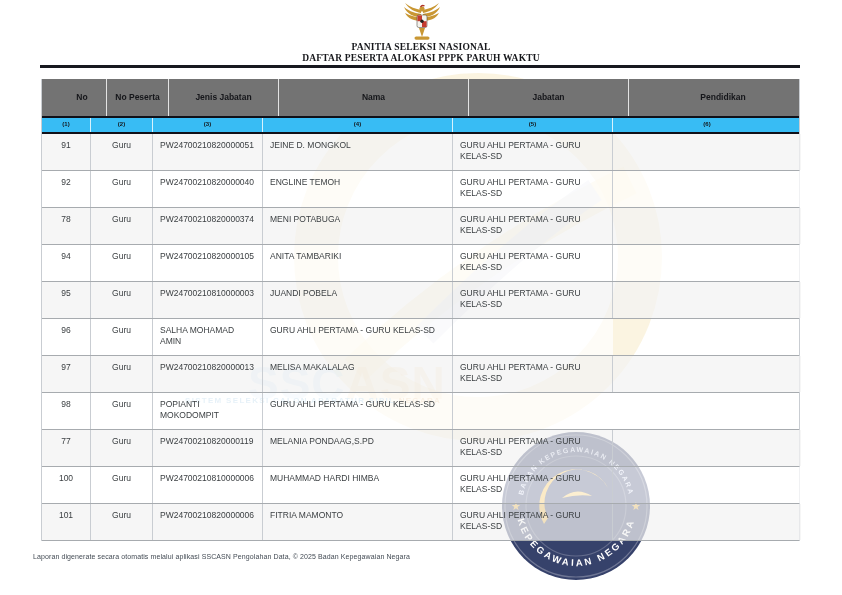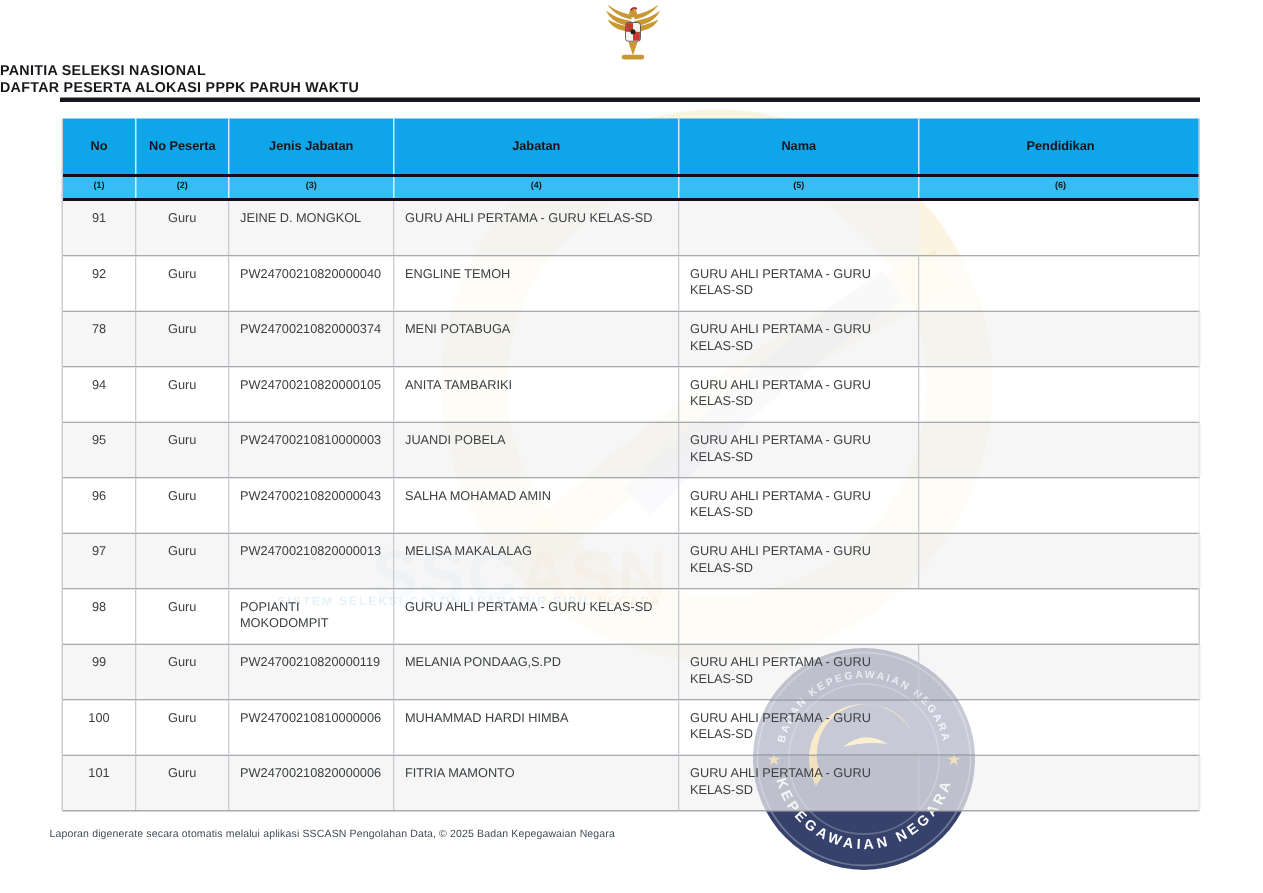--- a/index.html
+++ b/index.html
@@ -14,31 +14,31 @@
                  letter-spacing:1px; opacity:.38; white-space:nowrap; }
   #wm-wordmark .b1 { color:#b9ddf1; } #wm-wordmark .b2 { color:#f2d7a8; }
   #wm-tagline { left:185px; top:396px; font-size:8px; font-weight:bold; letter-spacing:1.3px;
                 white-space:nowrap; opacity:.95; }
   #wm-tagline .t1 { color:#a3cbe4; } #wm-tagline .t2 { color:#e9c globalization79a; }
   #wm-tagline .t2 { color:#e9c79a; }
   #wm-stamp { left:496px; top:426px; opacity:.92; }
 
   
   #emblem { position:absolute; left:403px; top:3px; z-index:2; }
-  .title { position:absolute; width:100%; font-weight:bold;
-           font-size:9.5px; letter-spacing:.2px; color:#17181c; z-index:2; }
+  .title { position:absolute; width:100%; text-align:center; font-weight:bold;
+           font-size:9.5px; letter-spacing:.2px; color:#17181c; z-index:2;font-family:Liberation Serif, serif; }
   #title1 { top:42px; } #title2 { top:53px; }
   #title-rule { position:absolute; left:40px; top:65px; width:760px; height:2.5px;
                 background:#17181f; z-index:2; }
 
   
   #table { position:absolute; left:41px; top:79px; width:759px; z-index:1;
            border-left:1px solid #c9cdd2; border-right:1px solid #c9cdd2; }
   .grid { display:grid; grid-template-columns:49px 62px 110px 190px 160px 188px; }
-  .hrow1 { background:#0ea5e9; height:37px; }
+  .hrow1 { background:#737373; height:37px;padding-left:16px; }
   .hrow2 { background:#38bcf4; height:18px; border-top:2px solid #101018; border-bottom:2px solid #101018; }
   .hcell { display:flex; align-items:center; justify-content:center; font-weight:bold;
            color:#15161a; font-size:8.5px; text-align:center; line-height:1.25;
            border-right:1px solid rgba(255,255,255,.8); padding:0 4px; }
   .hcell:last-child { border-right:none; }
   .hrow2 .hcell { font-size:6px; }
   .trow { height:37px; border-bottom:1px solid #a7abaf; }
   .trow.odd  .tcell { background:rgba(242,242,243,.72); }
   .trow.even .tcell { background:rgba(255,255,255,.72); }
   .tcell { font-size:8.5px; color:#3c4043; padding:6px 7px 0 7px; line-height:1.35;
@@ -110,36 +110,37 @@
 
   <div id="title1" class="title">PANITIA SELEKSI NASIONAL</div>
   <div id="title2" class="title">DAFTAR PESERTA ALOKASI PPPK PARUH WAKTU</div>
   <div id="title-rule"></div>
 
   <div id="table">
     <div class="grid hrow1">
       <div class="hcell">No</div>
       <div class="hcell">No Peserta</div>
       <div class="hcell">Jenis Jabatan</div>
+      <div class="hcell">Nama</div>
       <div class="hcell">Jabatan</div>
-      <div class="hcell">Nama</div>
       <div class="hcell">Pendidikan</div>
     </div>
     <div class="grid hrow2">
       <div class="hcell">(1)</div>
       <div class="hcell">(2)</div>
       <div class="hcell">(3)</div>
       <div class="hcell">(4)</div>
       <div class="hcell">(5)</div>
       <div class="hcell">(6)</div>
     </div>
     <div id="tbody">
         <div class="grid trow odd">
           <div class="tcell center">91</div>
           <div class="tcell center">Guru</div>
+          <div class="tcell">PW24700210820000051</div>
           <div class="tcell">JEINE D. MONGKOL</div>
           <div class="tcell">GURU AHLI PERTAMA - GURU KELAS-SD</div>
           <div class="tcell"></div>
         </div>
         <div class="grid trow even">
           <div class="tcell center">92</div>
           <div class="tcell center">Guru</div>
           <div class="tcell">PW24700210820000040</div>
           <div class="tcell">ENGLINE TEMOH</div>
           <div class="tcell">GURU AHLI PERTAMA - GURU KELAS-SD</div>
@@ -165,42 +166,41 @@
           <div class="tcell center">95</div>
           <div class="tcell center">Guru</div>
           <div class="tcell">PW24700210810000003</div>
           <div class="tcell">JUANDI POBELA</div>
           <div class="tcell">GURU AHLI PERTAMA - GURU KELAS-SD</div>
           <div class="tcell"></div>
         </div>
         <div class="grid trow even">
           <div class="tcell center">96</div>
           <div class="tcell center">Guru</div>
-          <div class="tcell">PW24700210820000043</div>
           <div class="tcell">SALHA MOHAMAD AMIN</div>
           <div class="tcell">GURU AHLI PERTAMA - GURU KELAS-SD</div>
           <div class="tcell"></div>
         </div>
         <div class="grid trow odd">
           <div class="tcell center">97</div>
           <div class="tcell center">Guru</div>
           <div class="tcell">PW24700210820000013</div>
           <div class="tcell">MELISA MAKALALAG</div>
           <div class="tcell">GURU AHLI PERTAMA - GURU KELAS-SD</div>
           <div class="tcell"></div>
         </div>
         <div class="grid trow even">
           <div class="tcell center">98</div>
           <div class="tcell center">Guru</div>
           <div class="tcell">POPIANTI MOKODOMPIT</div>
           <div class="tcell">GURU AHLI PERTAMA - GURU KELAS-SD</div>
           <div class="tcell"></div>
         </div>
         <div class="grid trow odd">
-          <div class="tcell center">99</div>
+          <div class="tcell center">77</div>
           <div class="tcell center">Guru</div>
           <div class="tcell">PW24700210820000119</div>
           <div class="tcell">MELANIA PONDAAG,S.PD</div>
           <div class="tcell">GURU AHLI PERTAMA - GURU KELAS-SD</div>
           <div class="tcell"></div>
         </div>
         <div class="grid trow even">
           <div class="tcell center">100</div>
           <div class="tcell center">Guru</div>
           <div class="tcell">PW24700210810000006</div>

